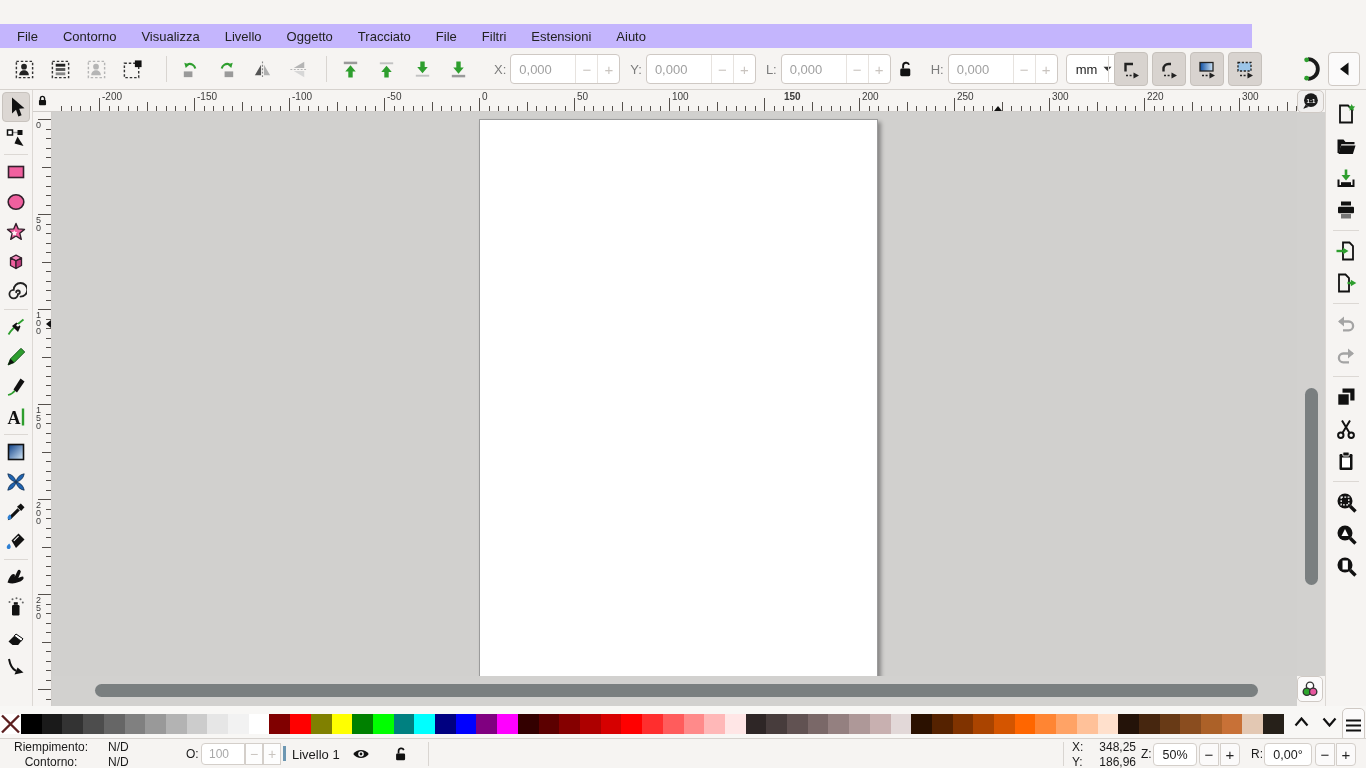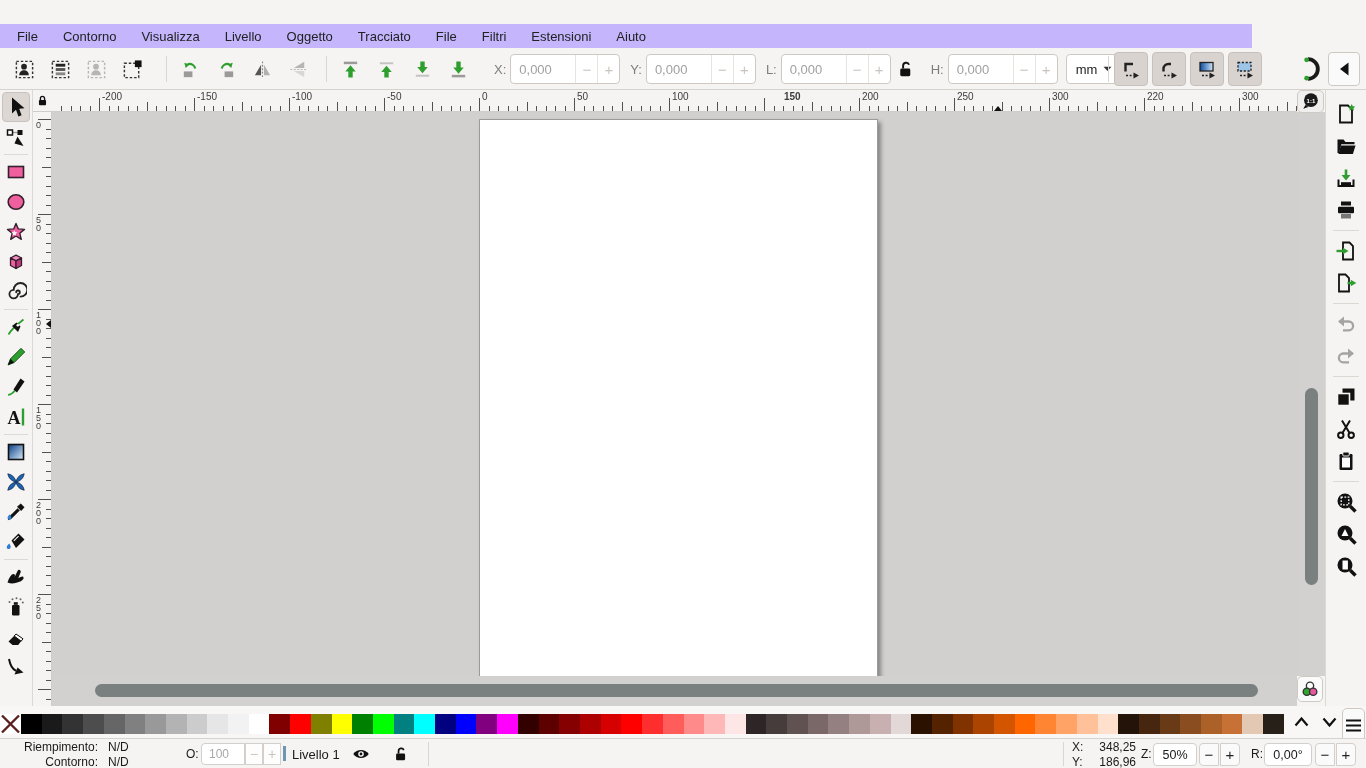--- a/index.html
+++ b/index.html
@@ -90,21 +90,21 @@
   .swatch-none{position:absolute;left:0;top:8px;width:21px;height:20px;background:#fff;}
   .palette{position:absolute;left:21px;top:8px;width:1263px;height:20px;display:flex;}
   .swatch{flex:1;height:20px;}
   .pal-chev{position:absolute;top:6px;width:22px;height:20px;display:flex;align-items:center;justify-content:center;}
   .pal-menu{position:absolute;left:1342px;top:2px;width:23px;height:34px;background:#fbfafa;border:1px solid #cfc9c4;
             border-radius:5px;display:flex;align-items:center;justify-content:center;}
 
   
   .statusbar{position:absolute;left:0;top:738px;width:1366px;height:30px;background:#f6f4f2;border-top:1px solid #d6d2ce;font-size:12px;}
   .fsgrid{position:absolute;left:4px;top:1px;display:grid;grid-template-columns:94px auto;column-gap:10px;row-gap:1px;}
-  .fslabel{text-align:right;color:#1a1a1a;}
+  .fslabel{text-align:center;color:#1a1a1a;}
   .fsval{color:#1a1a1a;}
   .olabel{position:absolute;left:186px;top:8px;color:#1a1a1a;}
   .obox{position:absolute;left:201px;top:4px;width:44px;height:22px;background:#fff;border:1px solid #d4cfca;border-radius:4px 0 0 4px;
         display:flex;align-items:center;padding-left:7px;color:#a8a8a8;}
   .ospin{position:absolute;top:4px;width:18px;height:22px;background:#fdfdfd;border:1px solid #d4cfca;color:#c9c4bf;
          display:flex;align-items:center;justify-content:center;font-size:14px;}
   .layerbar{position:absolute;left:283px;top:7px;width:3px;height:15px;background:#6d97b2;}
   .layername{position:absolute;left:292px;top:8px;font-size:13px;}
   .sb-icon{position:absolute;top:6px;width:18px;height:18px;}
   .sb-sep{position:absolute;top:3px;width:1px;height:24px;background:#d9d5d1;}

